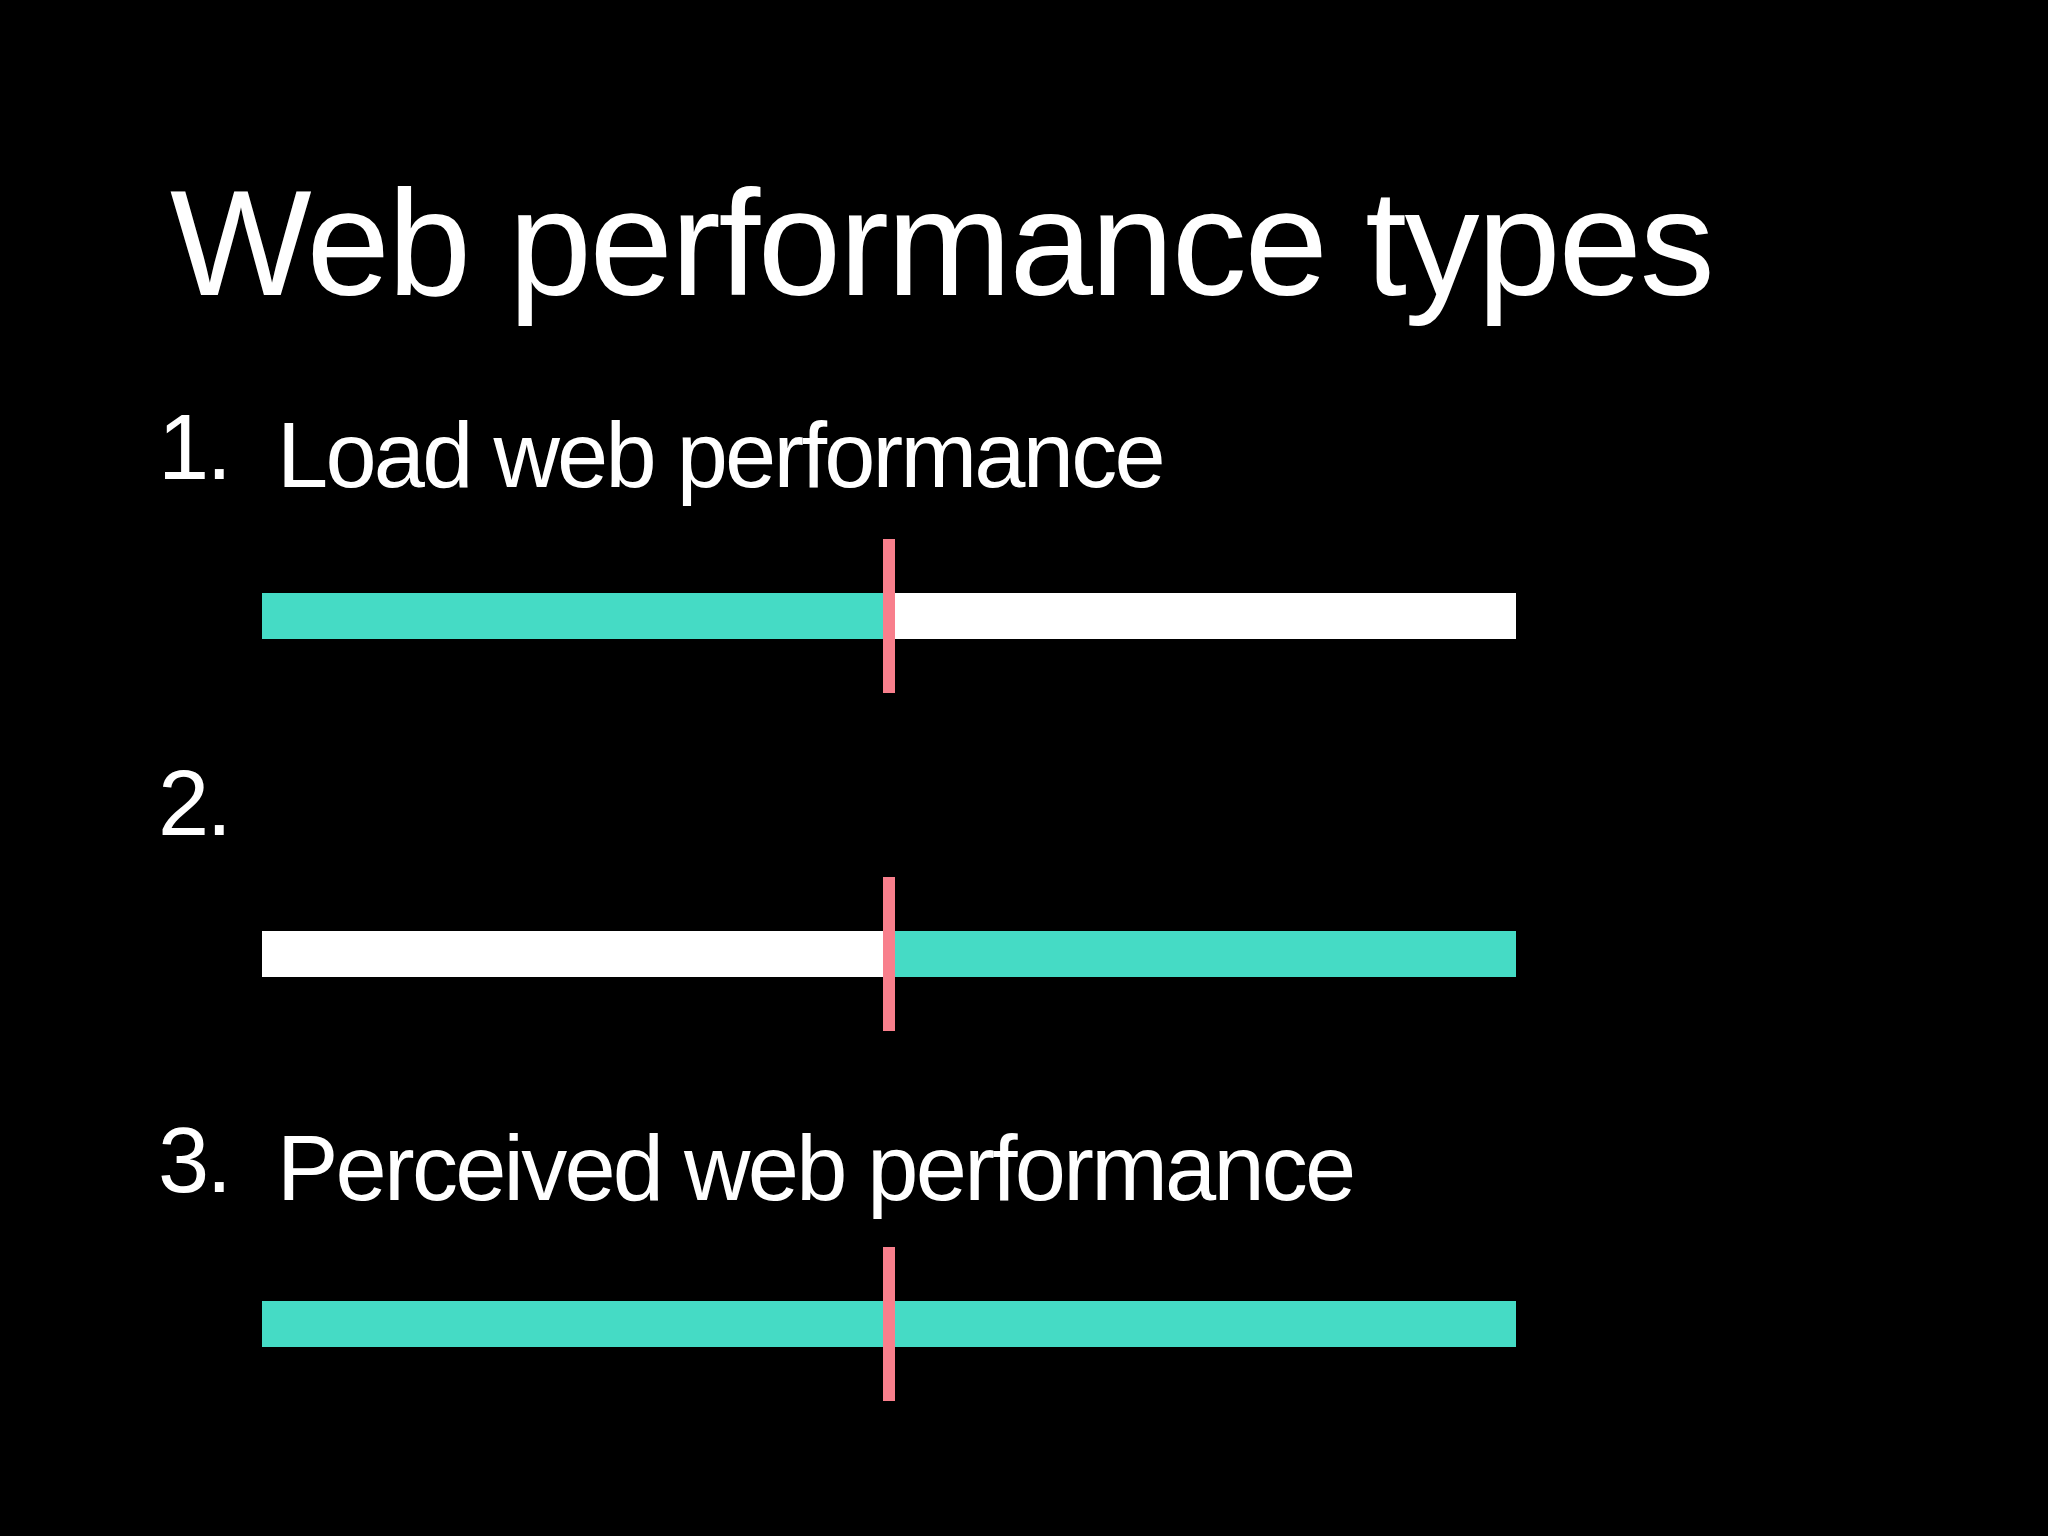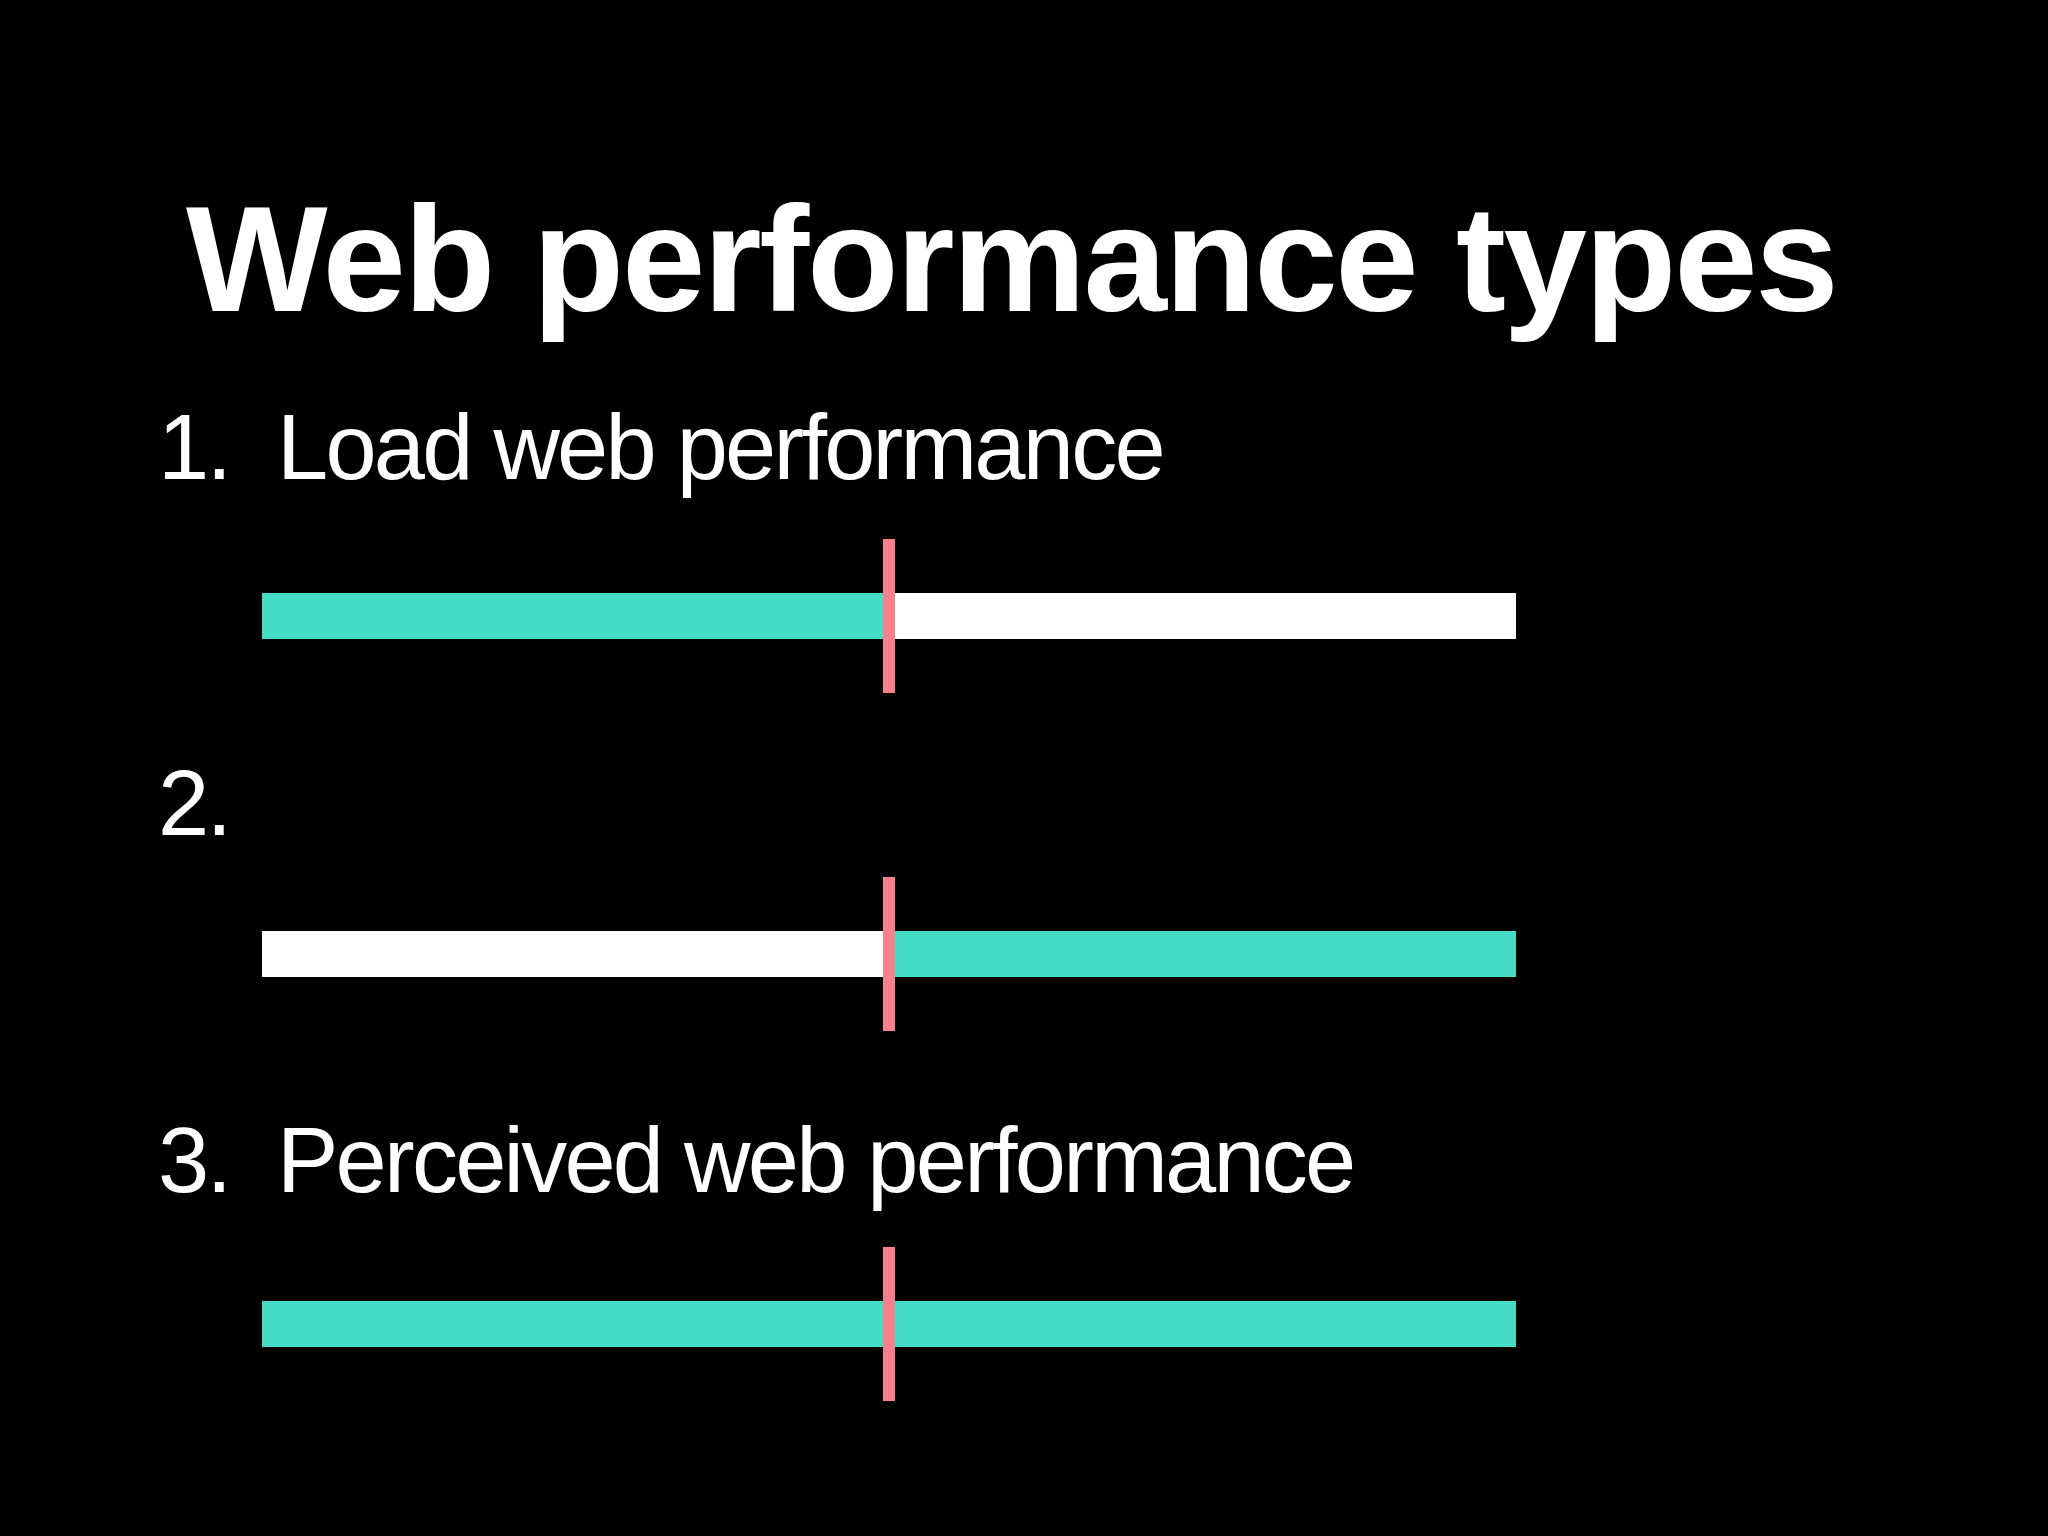--- a/index.html
+++ b/index.html
@@ -11,40 +11,40 @@
     position: relative;
     width: 2048px;
     height: 1536px;
     overflow: hidden;
     font-family: "Liberation Sans", "DejaVu Sans", sans-serif;
   }
   .title {
     position: absolute;
     left: 170px;
     top: 168px;
-    margin: 16px;
+    margin: 0;
     font-size: 150px;
     line-height: 1;
-    font-weight: 700;
+    font-weight: 400;
     letter-spacing: -0.015em;
     white-space: nowrap;
   }
   .item {
     position: absolute;
     left: 0;
     right: 0;
     height: 100px;
     font-size: 92px;
     line-height: 1;
     letter-spacing: -0.03em;
     font-weight: 400;
     white-space: nowrap;
   }
   .item .num   { position: absolute; left: 158px; top: 0; }
-  .item .label { position: absolute; left: 277px; top: 0; }
+  .item .label { position: absolute; left: 277px; top: 8px; }
   .item-1 { top: 401px; }
   .item-2 { top: 757px; }
   .item-3 { top: 1114px; }
   .bar {
     position: absolute;
     left: 262px;
     width: 1254px;
     height: 46px;
     display: flex;
     align-items: stretch;

